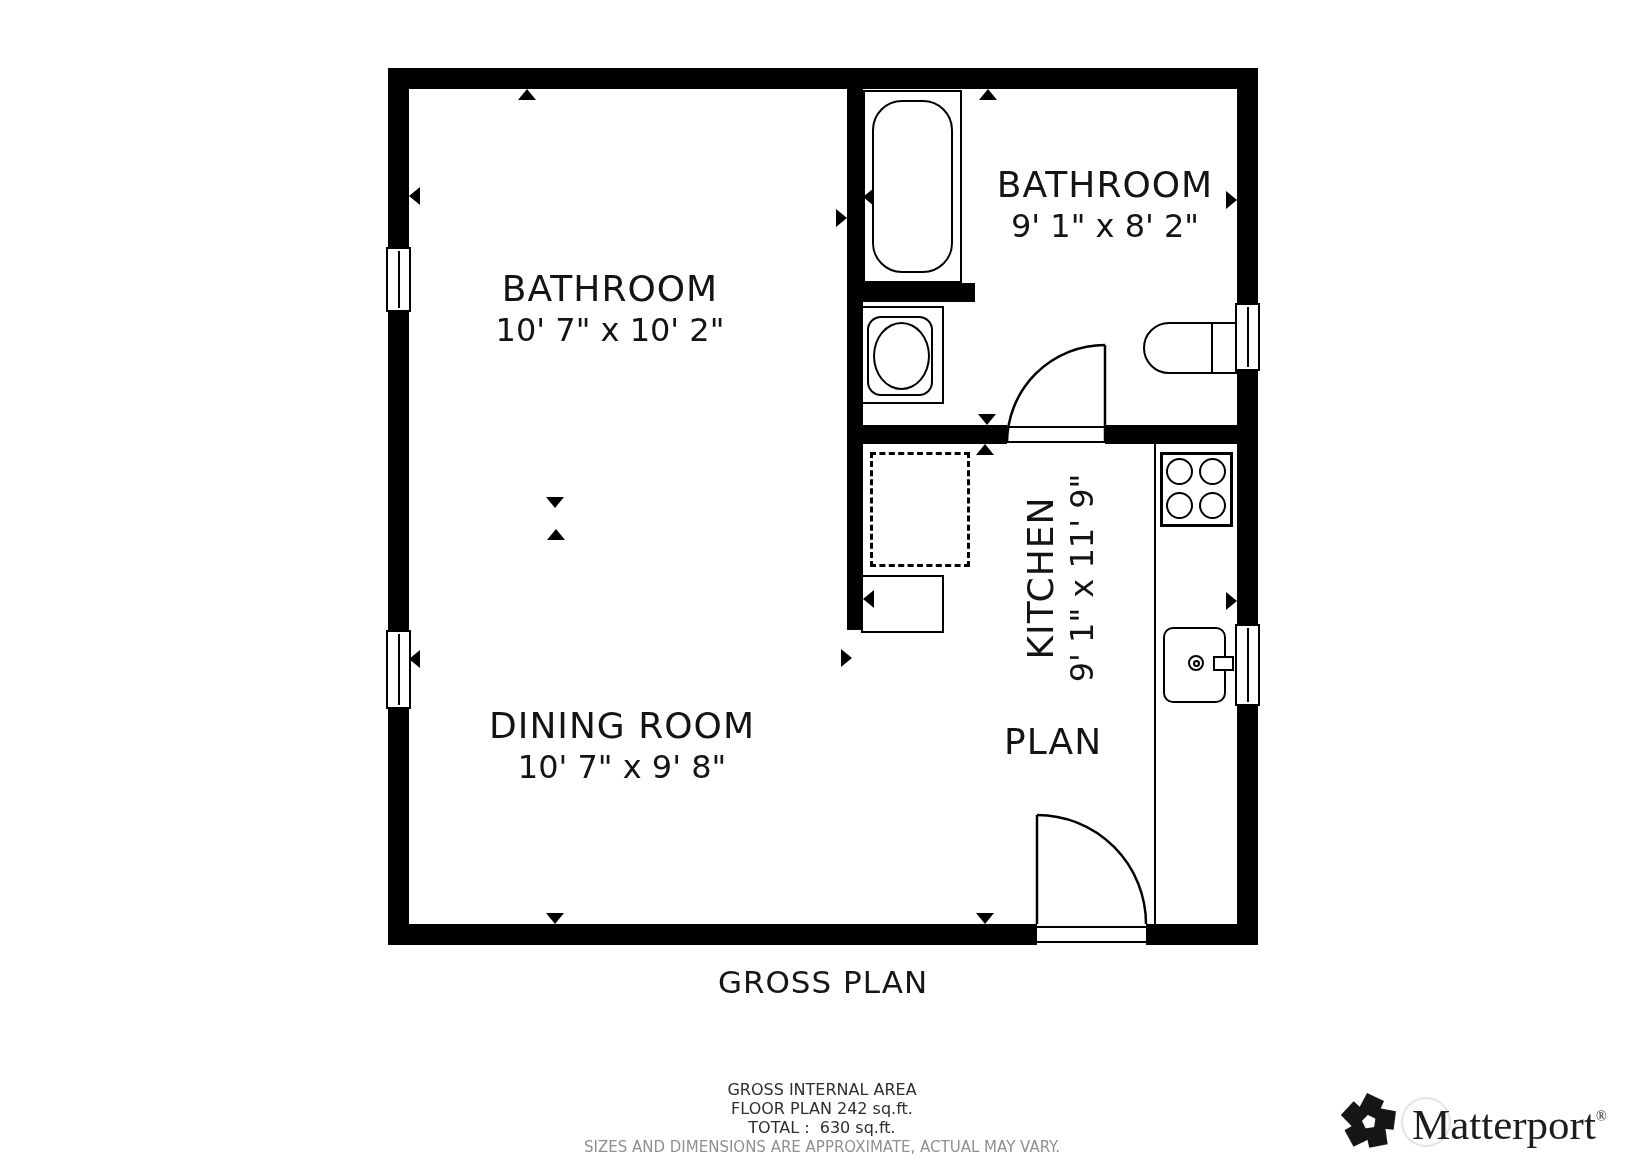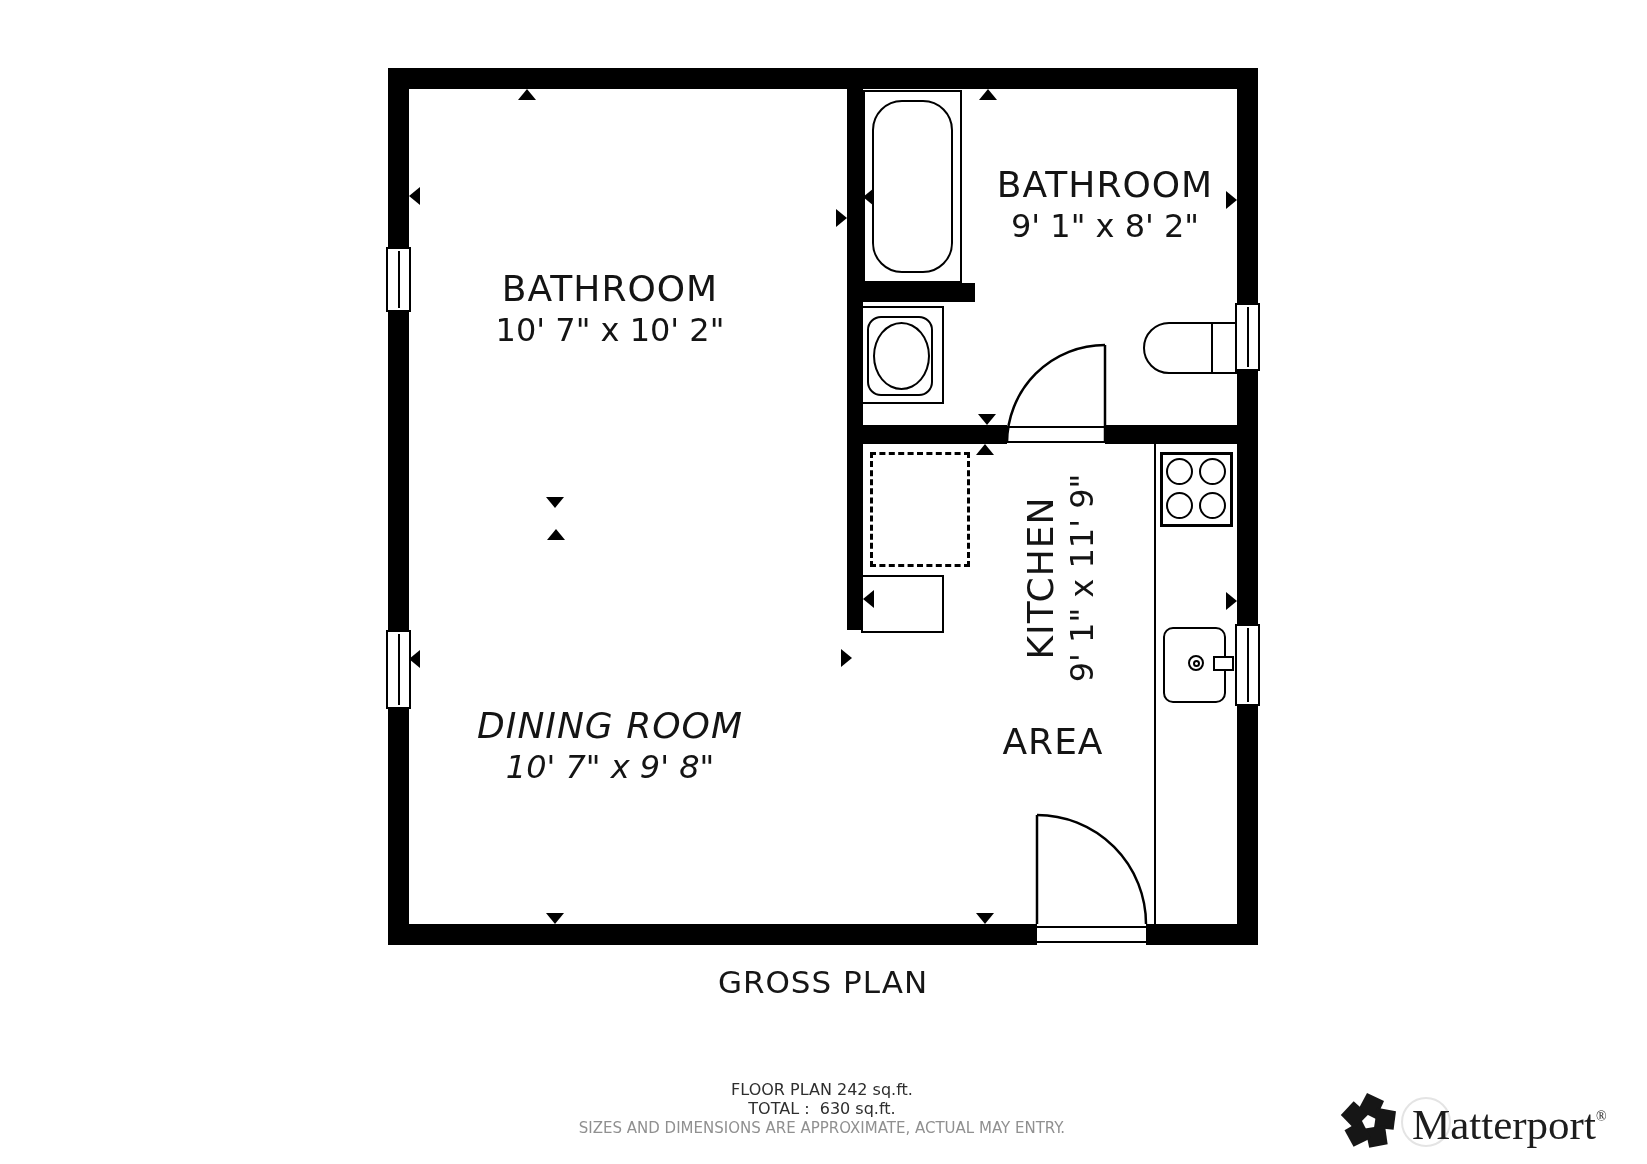--- a/index.html
+++ b/index.html
@@ -125,33 +125,34 @@
   <div class="room-label" style="left:960px;top:164px;width:290px;">
     <div class="room-name">BATHROOM</div>
     <div class="room-dims">9' 1" x 8' 2"</div>
   </div>
 
   <div class="room-label kitchen-block">
     <div class="room-name">KITCHEN</div>
     <div class="room-dims">9' 1" x 11' 9"</div>
   </div>
 
-  <div class="room-label" style="left:420px;top:705px;width:380px;font-style:italic;">
+  <div class="room-label" style="left:432px;top:705px;width:380px;">
     <div class="room-name">DINING ROOM</div>
     <div class="room-dims">10' 7" x 9' 8"</div>
   </div>
 
-  <div class="room-label entry-label" style="left:953px;top:722px;width:200px;">AREA</div>
+  <div class="room-label entry-label" style="left:953px;top:722px;width:200px;">PLAN</div>
 
   <div class="caption">GROSS PLAN</div>
 
   <div class="footer">
+    <div class="footer-line">GROSS INTERNAL AREA</div>
     <div class="footer-line">FLOOR PLAN 242 sq.ft.</div>
     <div class="footer-line">TOTAL :  630 sq.ft.</div>
-    <div class="footer-note">SIZES AND DIMENSIONS ARE APPROXIMATE, ACTUAL MAY ENTRY.</div>
+    <div class="footer-note">SIZES AND DIMENSIONS ARE APPROXIMATE, ACTUAL MAY VARY.</div>
   </div>
 
   <div class="logo">
     <svg class="logo-svg" width="130" height="70" viewBox="0 0 130 70">
       <circle cx="88" cy="36" r="24" fill="none" stroke="#e4e4e4" stroke-width="2"></circle>
       <g transform="translate(31,36)" fill="#161616">
         <path d="M -2 -29 L 15 -21 L 7 -3 L -11 -12 Z"></path>
         <path d="M -2 -29 L 15 -21 L 7 -3 L -11 -12 Z" transform="rotate(72)"></path>
         <path d="M -2 -29 L 15 -21 L 7 -3 L -11 -12 Z" transform="rotate(144)"></path>
         <path d="M -2 -29 L 15 -21 L 7 -3 L -11 -12 Z" transform="rotate(216)"></path>

